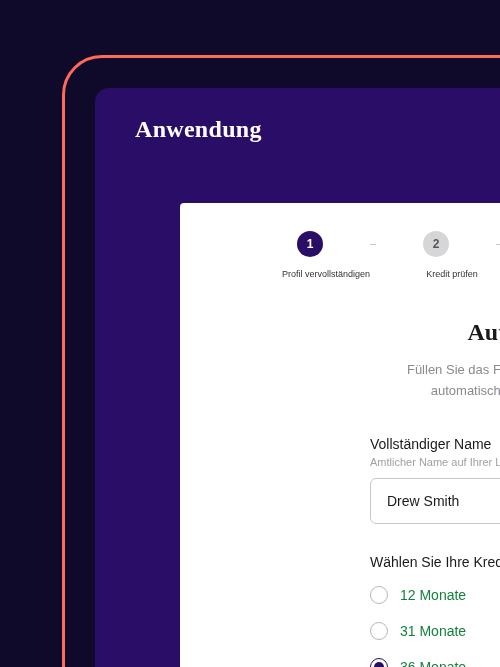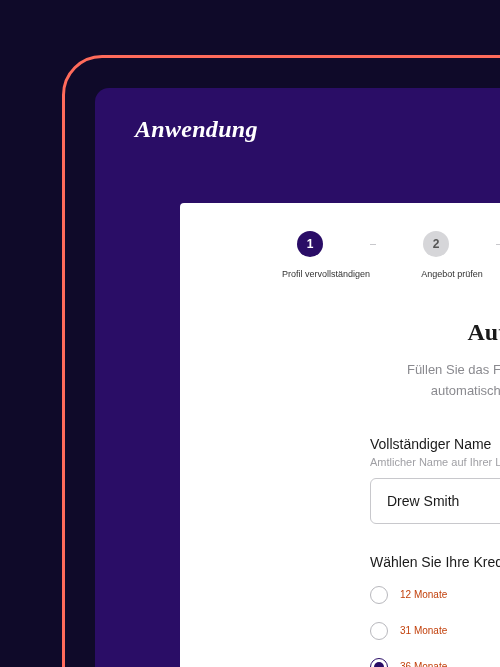--- a/index.html
+++ b/index.html
@@ -33,21 +33,20 @@
     display: flex;
     align-items: center;
     padding: 28px 40px 20px 40px;
     color: #fff;
   }
   .app-title {
     font-family: Georgia, "Times New Roman", serif;
     font-size: 24px;
     font-weight: 700;
     letter-spacing: 0.3px;
-    font-style: italic;
   }
   .content-card {
     position: absolute;
     left: 85px;
     top: 115px;
     width: 800px;
     height: 800px;
     background: #fff;
     border-radius: 4px;
     padding: 28px 70px;
@@ -170,22 +169,22 @@
   .radio-circle.selected {
     border-color: #2a0d66;
   }
   .radio-dot {
     width: 10px;
     height: 10px;
     border-radius: 50%;
     background: #2a0d66;
   }
   .radio-label {
-    font-size: 10px;
-    color: #c2410c;
+    font-size: 14px;
+    color: #15803d;
   }
 </style>
 </head>
 <body>
 
 <div class="tablet-frame">
   <div class="tablet-inner">
 
     <div class="app-header">
       <div class="app-title">Anwendung</div>
@@ -195,21 +194,21 @@
     <div class="content-card">
 
       <div class="stepper">
         <div class="step">
           <div class="step-circle active">1</div>
           <div class="step-label">Profil vervollständigen</div>
         </div>
         <div class="step-line" style="width:6px"></div>
         <div class="step">
           <div class="step-circle inactive">2</div>
-          <div class="step-label">Angebot prüfen</div>
+          <div class="step-label">Kredit prüfen</div>
         </div>
         <div class="step-line" style="width:6px"></div>
 
       </div>
 
       <div class="main-section">
         <div class="section-title">Automatischer Kredit</div>
         <div class="section-subtitle">
           <span>Füllen Sie das Formular aus, um die Genehmigung für Ihren</span><br>
           <span>automatischen Kreditantrag noch heute zu erhalten.</span>

